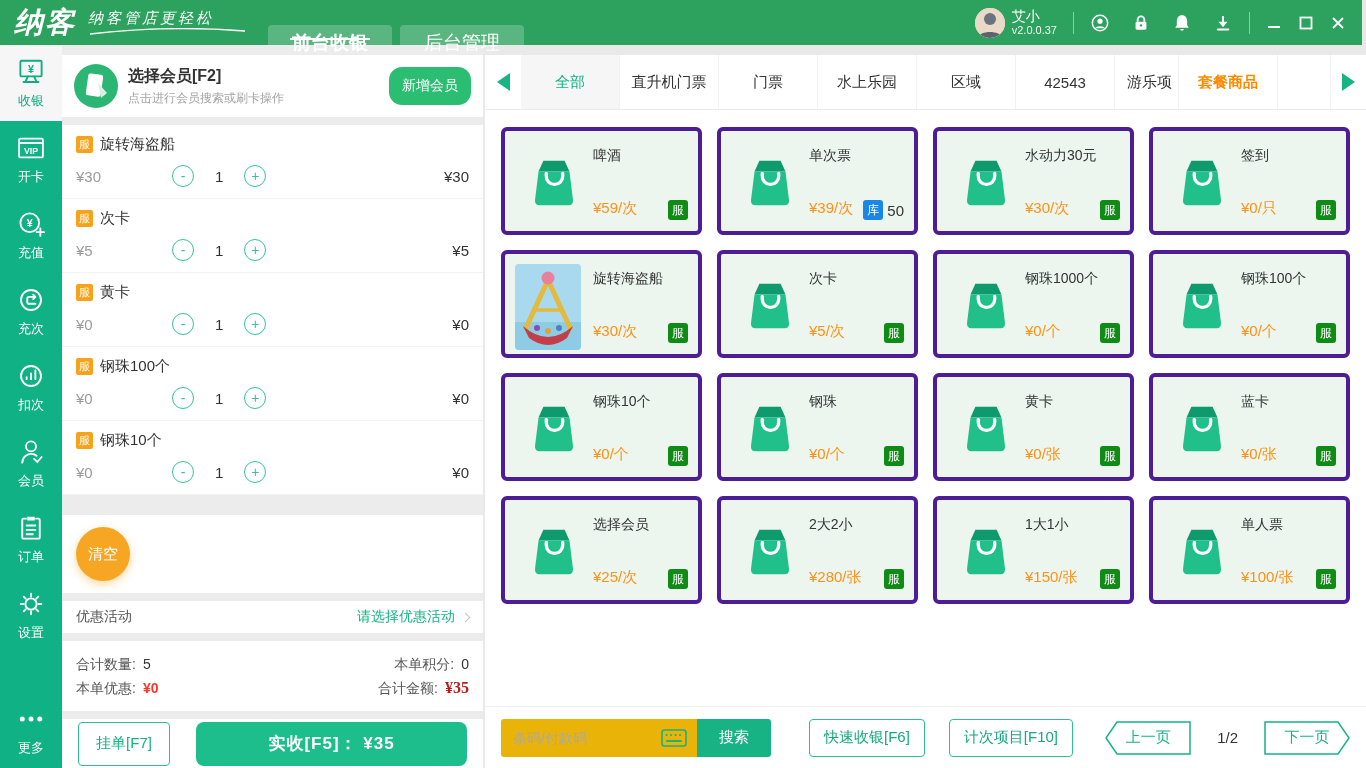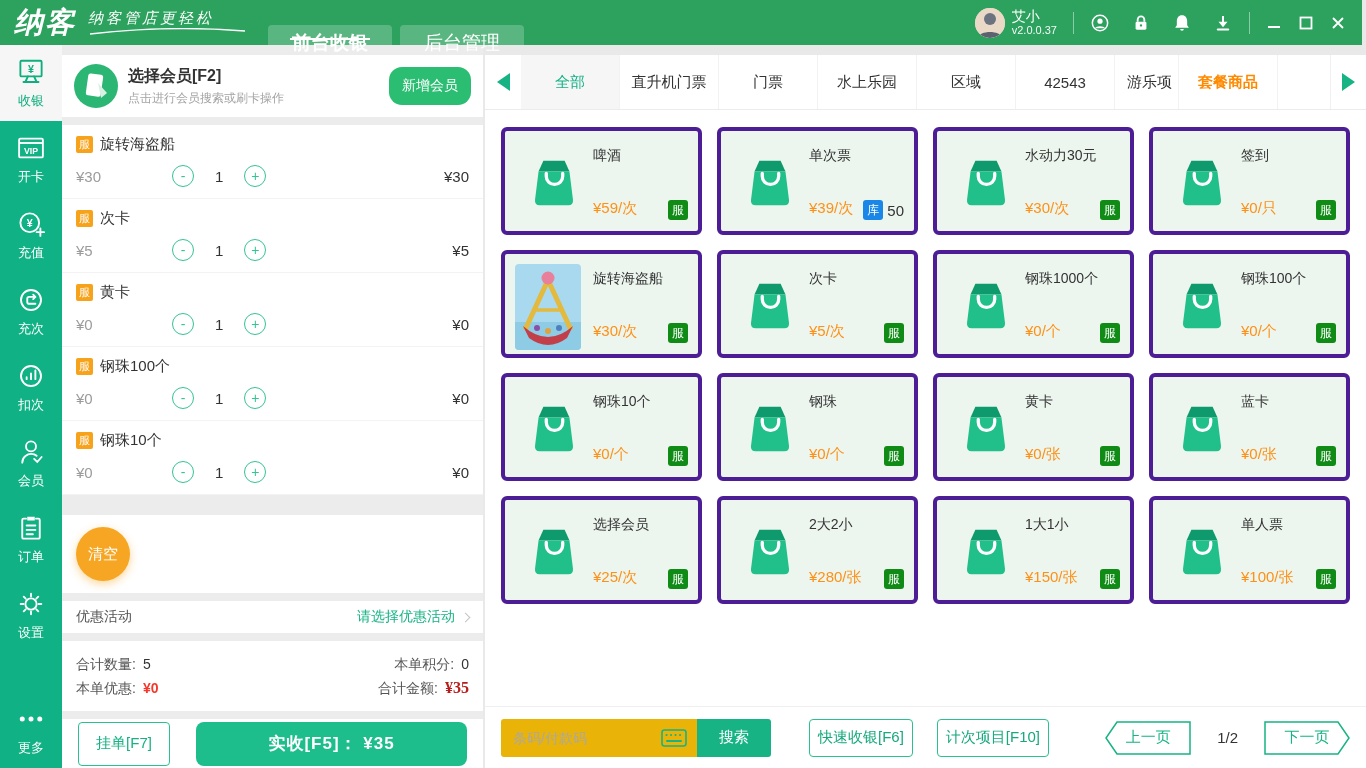--- a/index.html
+++ b/index.html
@@ -94,21 +94,21 @@
   .stock-num { font-size:15px; color:#333; }
 
   
   .footer-bar { height:62px; background:#fff; border-top:1px solid #f0f0f0; display:flex; align-items:center; padding:0 16px; flex:none; }
   .search-box { display:flex; align-items:center; height:38px; background:#eab308; border-radius:3px 0 0 3px; width:196px; padding:0 10px 0 12px; }
   .search-input { border:none; background:transparent; outline:none; font-size:14px; color:#333; width:128px; }
   .search-input::placeholder { color:#a8a8a8; }
   .kb-icon { width:26px; height:18px; margin-left:auto; cursor:pointer; }
   .kb-icon svg { width:100%; height:100%; display:block; }
   .search-btn { height:38px; width:74px; background:#17b384; color:#fff; border:none; font-size:15px; border-radius:0 3px 3px 0; cursor:pointer; }
-  .outline-btn { height:38px; padding:0 8px; border:1px solid #2cc090; color:#17a97d; background:#fff; font-size:15px; border-radius:4px; cursor:pointer; white-space:nowrap; }
+  .outline-btn { height:38px; padding:0 14px; border:1px solid #2cc090; color:#17a97d; background:#fff; font-size:15px; border-radius:4px; cursor:pointer; white-space:nowrap; }
   .btn-quick { margin-left:38px; }
   .btn-count { margin-left:24px; }
   .pager { margin-left:auto; display:flex; align-items:center; }
   .pg-btn { position:relative; width:86px; height:34px; cursor:pointer; }
   .pg-btn svg { position:absolute; inset:0; width:100%; height:100%; }
   .pg-label { position:absolute; inset:0; display:flex; align-items:center; justify-content:center; color:#17b384; font-size:15px; }
   .page-ind { font-size:15px; color:#333; margin:0 26px; }
 </style>
 </head>
 <body>

